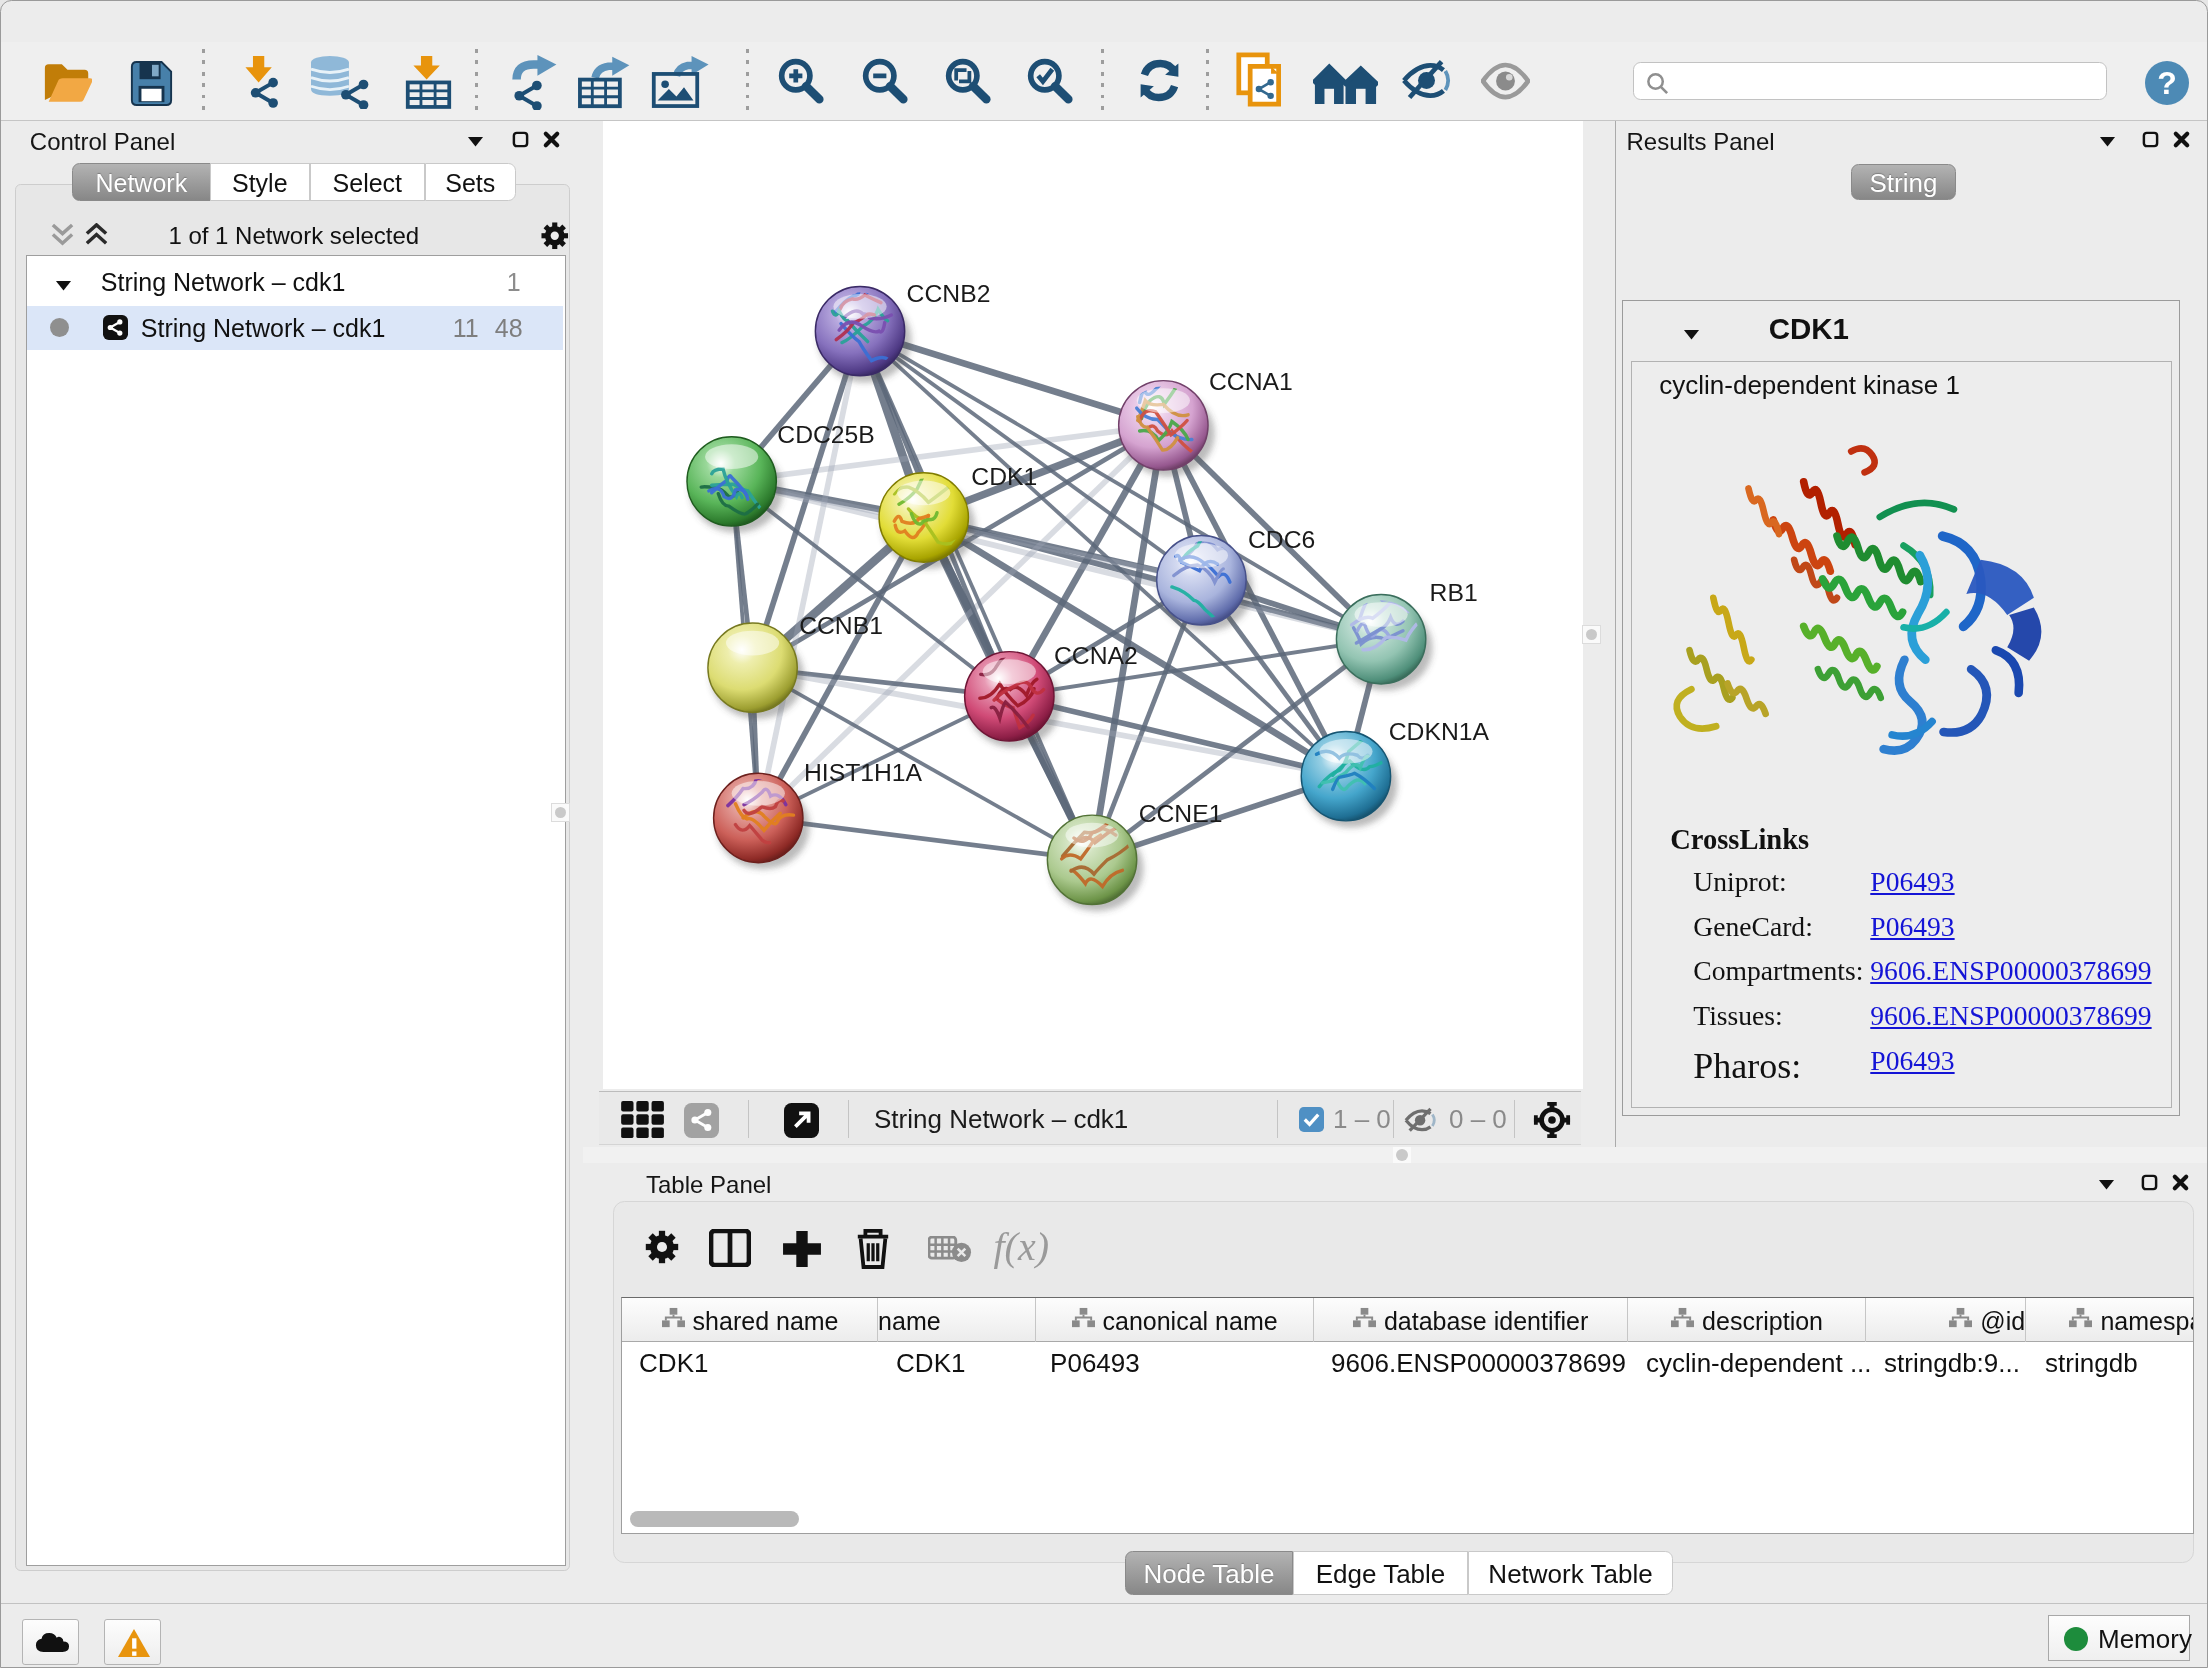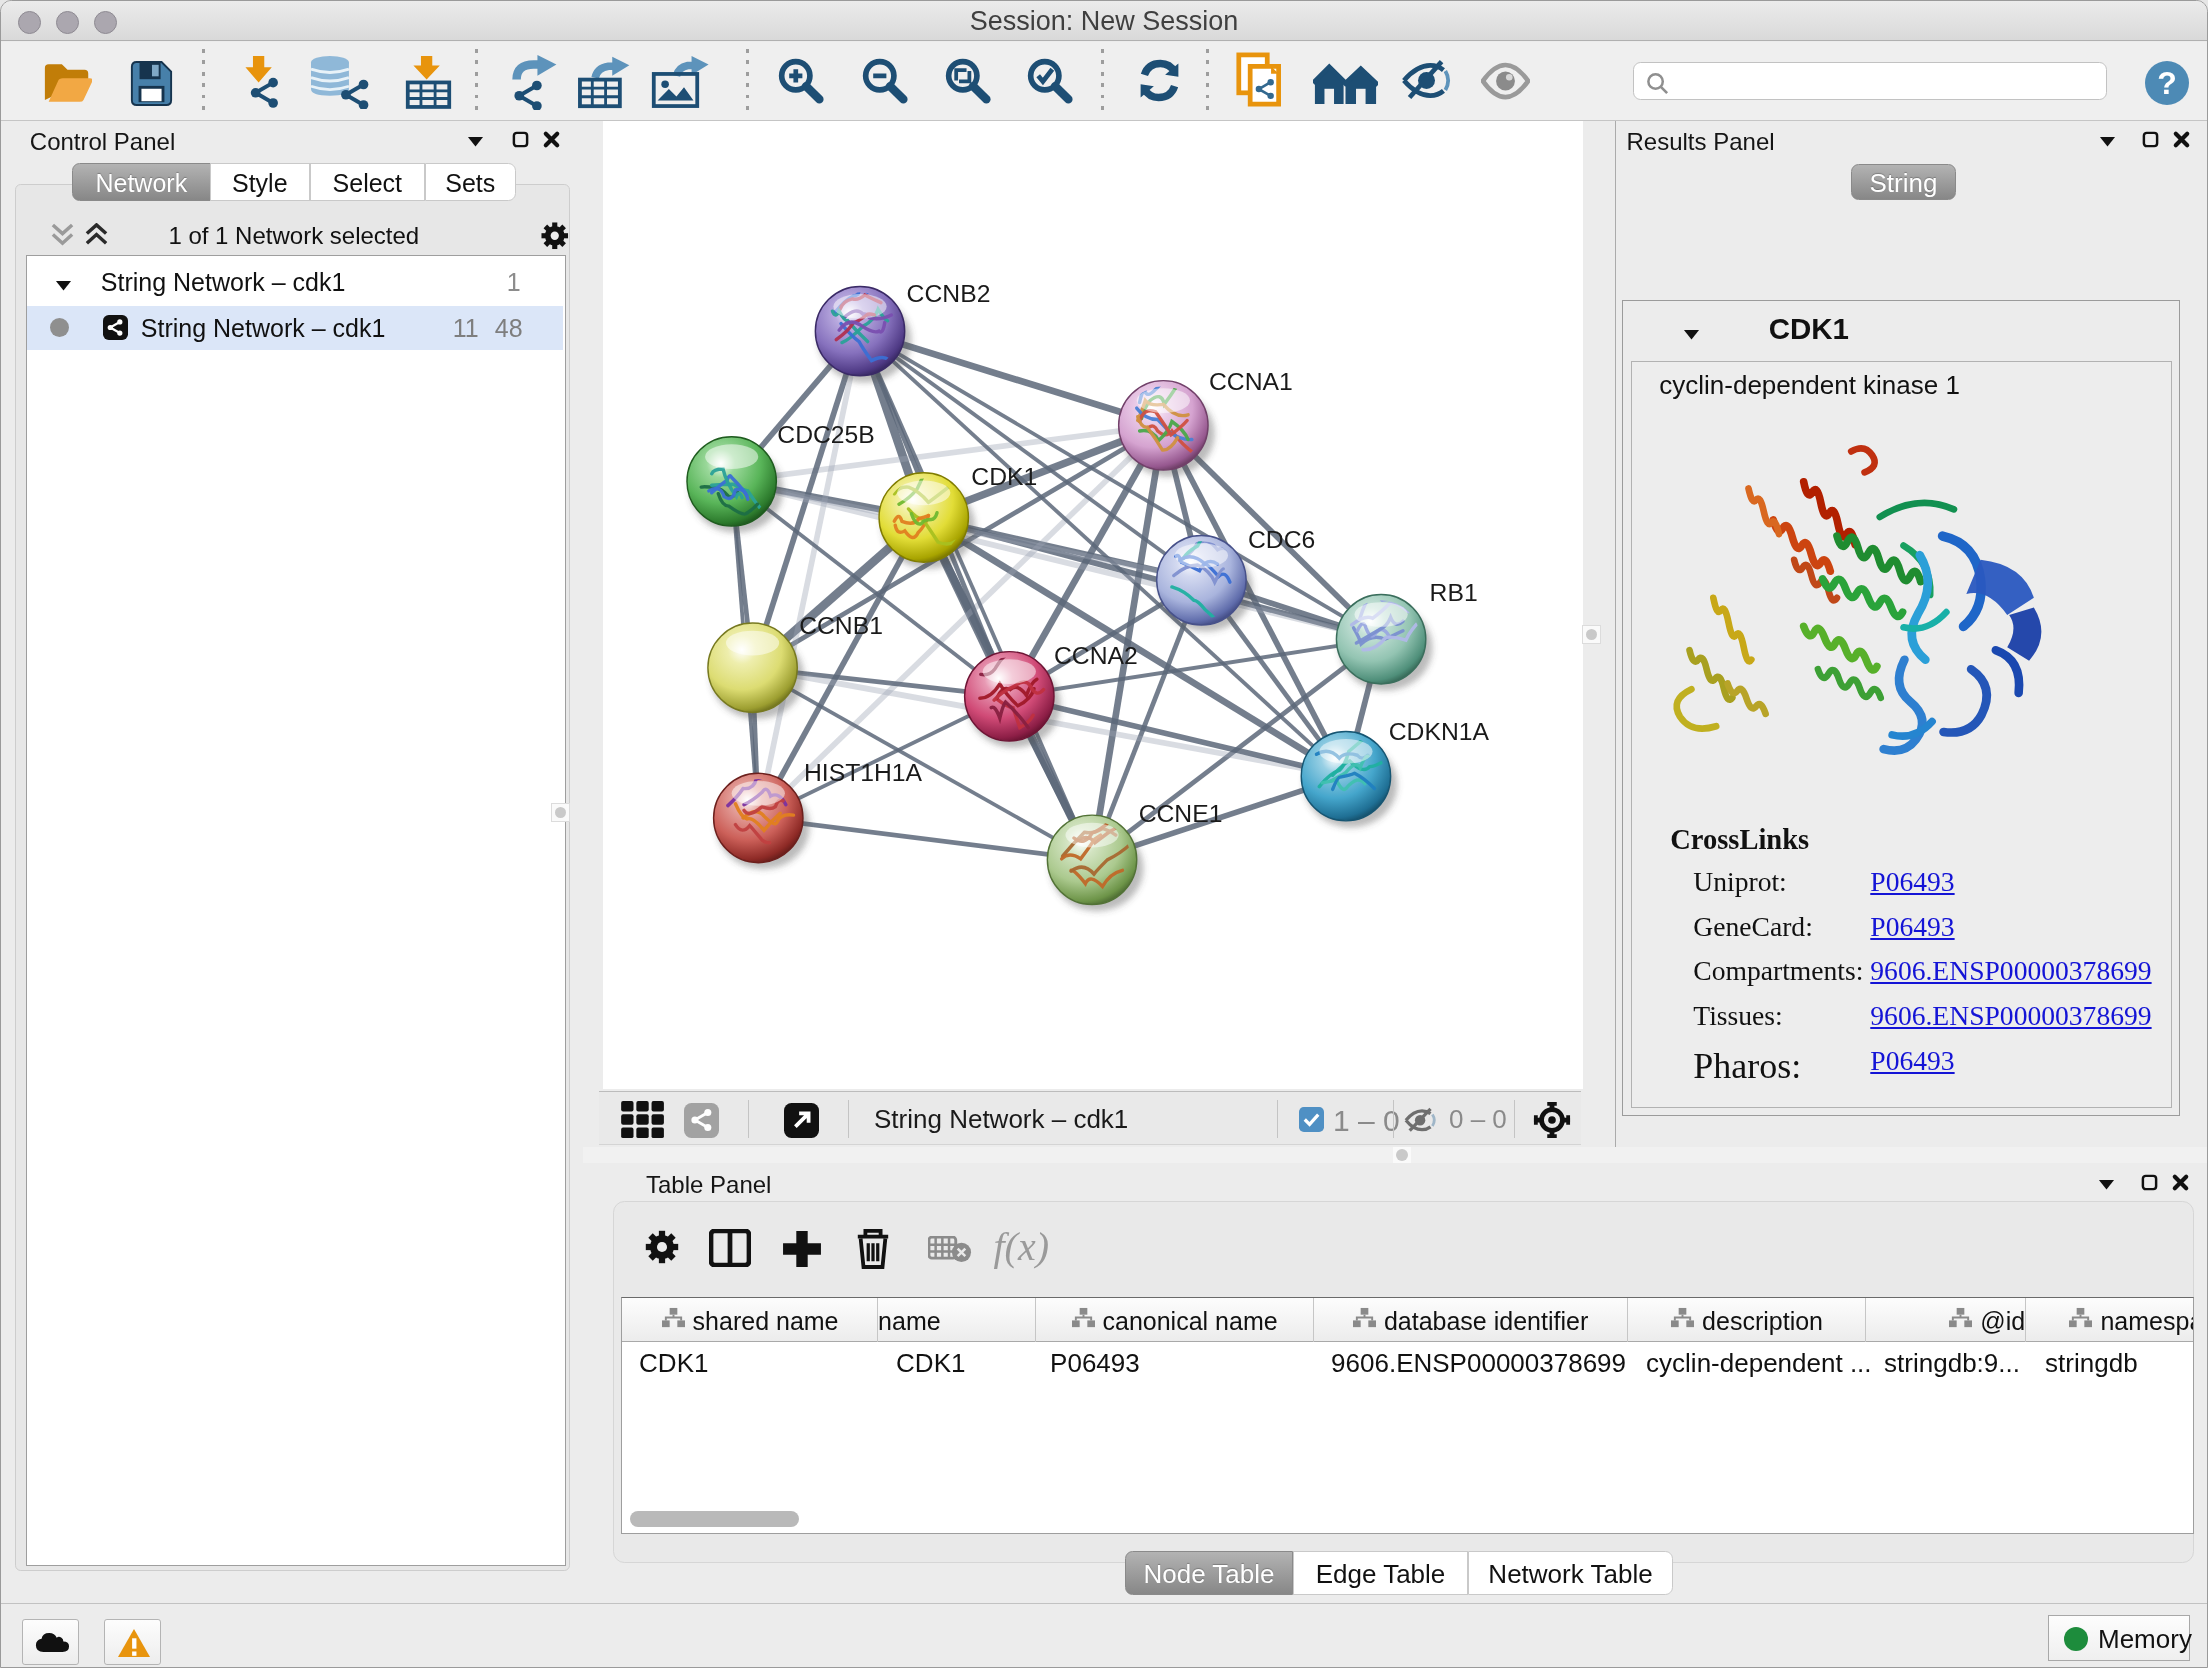--- a/index.html
+++ b/index.html
@@ -9,26 +9,20 @@
 .ttext{position:absolute;top:0;left:0;width:100%;height:40px;line-height:40px;text-align:center;font-size:27px;color:#3f3f3f}
 .toolbar{position:absolute;left:0;top:41px;width:100%;height:79px;background:#efefef;border-bottom:1px solid #c5c5c5}
 .ptitle{font-size:24px;color:#151515}
 .tab{position:absolute;z-index:3;height:38px;line-height:38px;text-align:center;font-size:25px;background:#ffffff;border:1px solid #c9c9c9;color:#111}
 .tabsel{background:linear-gradient(#b3b3b3,#878787);color:#fff;border:1px solid #8a8a8a;text-shadow:0 -1px 1px rgba(0,0,0,.25)}
 .btn{position:absolute;background:linear-gradient(#ffffff,#f1f1f1);border:1px solid #b5b5b5;border-radius:6.7px;text-align:center;font-size:26px;color:#111}
 .link{color:#1414d6;text-decoration:underline}
 .serif{font-family:"Liberation Serif",serif}
 </style></head><body>
 <div class="win">
-    <div class="titlebar">
-      <div class="light" style="left:17px"></div>
-      <div class="light" style="left:55px"></div>
-      <div class="light" style="left:93px"></div>
-      <div class="ttext">Session: New Session</div>
-    </div>
     <div class="toolbar">
       <svg class="abs" style="left:42px;top:20px" width="49" height="42" viewBox="0 0 52 44">
         <path d="M2 40 L2 6 Q2 2 6 2 L20 2 L26 8 L44 8 Q48 8 48 12 L48 18 Z" fill="#c17d08"></path>
         <path d="M6 42 L16 20 Q17 17 21 17 L50 17 Q54 17 52 21 L43 40 Q42 42 39 42 Z" fill="#f2a844"></path>
       </svg>
       <svg class="abs" style="left:128px;top:17px" width="45" height="49" viewBox="0 0 47 51">
         <path d="M3 8 Q3 3 8 3 L34 3 L44 13 L44 43 Q44 48 39 48 L8 48 Q3 48 3 43 Z" fill="#4780aa" stroke="#16344e" stroke-width="2"></path>
         <rect x="11" y="3" width="22" height="18" fill="#16344e"></rect>
         <rect x="24" y="6" width="7" height="12" fill="#7fa8c6"></rect>
         <rect x="10" y="28" width="27" height="17" fill="#16344e"></rect>
@@ -538,21 +532,21 @@
         <rect width="37" height="37" rx="8" fill="#111"></rect>
         <path d="M12 25 L25 12 M16 11 L26 11 L26 21" stroke="#fff" stroke-width="4" fill="none"></path>
       </svg>
       <div class="abs" style="left:249px;top:7.6px;width:1px;height:38px;background:#c4c4c4"></div>
       <div class="abs" style="left:275px;top:12.4px;font-size:26px;color:#1a1a1a">String Network – cdk1</div>
       <div class="abs" style="left:678px;top:7.6px;width:1px;height:38px;background:#c4c4c4"></div>
       <svg class="abs" style="left:700px;top:15px" width="25" height="25" viewBox="0 0 26 26">
         <rect width="26" height="26" rx="5" fill="#4f90c4"></rect>
         <path d="M6 13 L11 18 L20 8" stroke="#fff" stroke-width="3.4" fill="none"></path>
       </svg>
-      <div class="abs" style="left:734px;top:12.4px;font-size:30px;color:#8a8a8a">1 – 0</div>
+      <div class="abs" style="left:734px;top:12.4px;font-size:26px;color:#8a8a8a">1 – 0</div>
       <div class="abs" style="left:794px;top:7.6px;width:1px;height:38px;background:#c4c4c4"></div>
       <svg class="abs" style="left:805px;top:14.3px" width="36" height="28.5" viewBox="0 0 38 30">
         <path d="M2 15 Q10 5 19 5 Q24 5 28 8 M2 15 Q10 25 19 25 Q24 25 28 22" fill="none" stroke="#6f6f6f" stroke-width="3.4"></path>
         <circle cx="17" cy="15" r="5.5" fill="#6f6f6f"></circle>
         <line x1="6" y1="26" x2="28" y2="3" stroke="#6f6f6f" stroke-width="3.4"></line>
         <path d="M30 9 Q34 15 30 21" fill="none" stroke="#9fb6c8" stroke-width="3"></path>
       </svg>
       <div class="abs" style="left:850px;top:12.4px;font-size:26px;color:#8a8a8a">0 – 0</div>
       <div class="abs" style="left:915px;top:7.6px;width:1px;height:38px;background:#c4c4c4"></div>
       <svg class="abs" style="left:934px;top:8.6px" width="38" height="38" viewBox="0 0 40 40">

